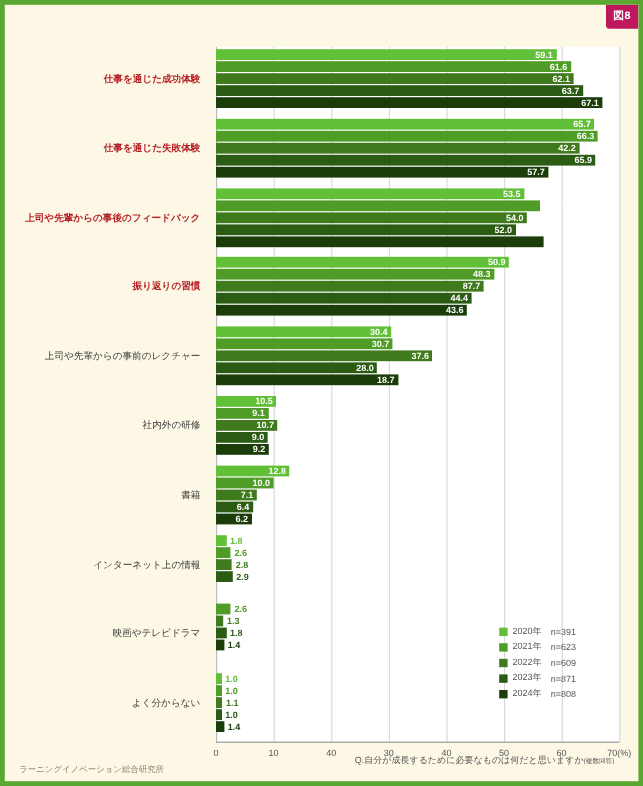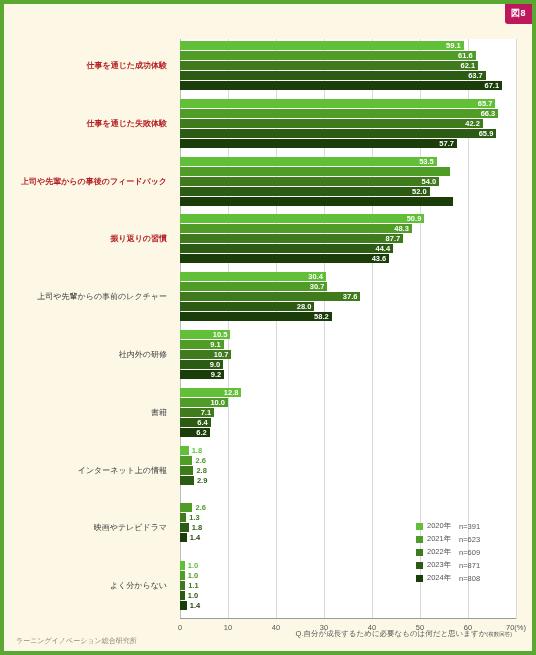--- a/index.html
+++ b/index.html
@@ -300,21 +300,21 @@
           <div class="bar-row">
             <div class="bar" style="width: 180.48px; background: rgb(63, 122, 28);"></div>
             <span class="bar-val inside" style="left: 180.48px;">37.6</span>
           </div>
           <div class="bar-row">
             <div class="bar" style="width: 134.4px; background: rgb(44, 92, 19);"></div>
             <span class="bar-val inside" style="left: 134.4px;">28.0</span>
           </div>
           <div class="bar-row">
             <div class="bar" style="width: 151.68px; background: rgb(27, 61, 10);"></div>
-            <span class="bar-val inside" style="left: 151.68px;">58.2</span>
+            <span class="bar-val inside" style="left: 151.68px;">18.7</span>
           </div>
         </div>
         <div class="group" style="top: 291px;">
           <div class="bar-row">
             <div class="bar" style="width: 50.4px; background: rgb(98, 192, 56);"></div>
             <span class="bar-val inside" style="left: 50.4px;">10.5</span>
           </div>
           <div class="bar-row">
             <div class="bar" style="width: 43.68px; background: rgb(79, 156, 39);"></div>
             <span class="bar-val inside" style="left: 43.68px;">9.1</span>

